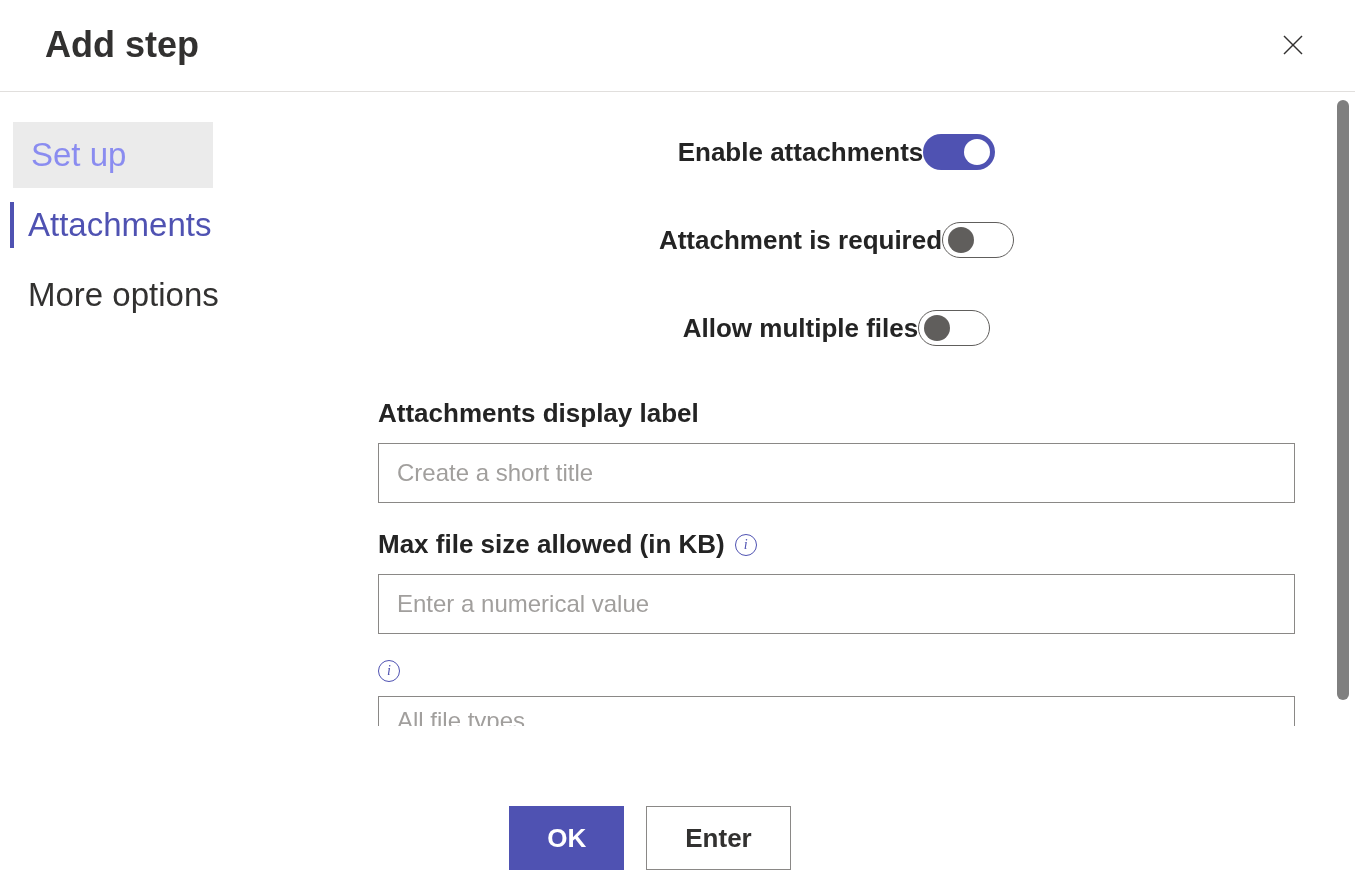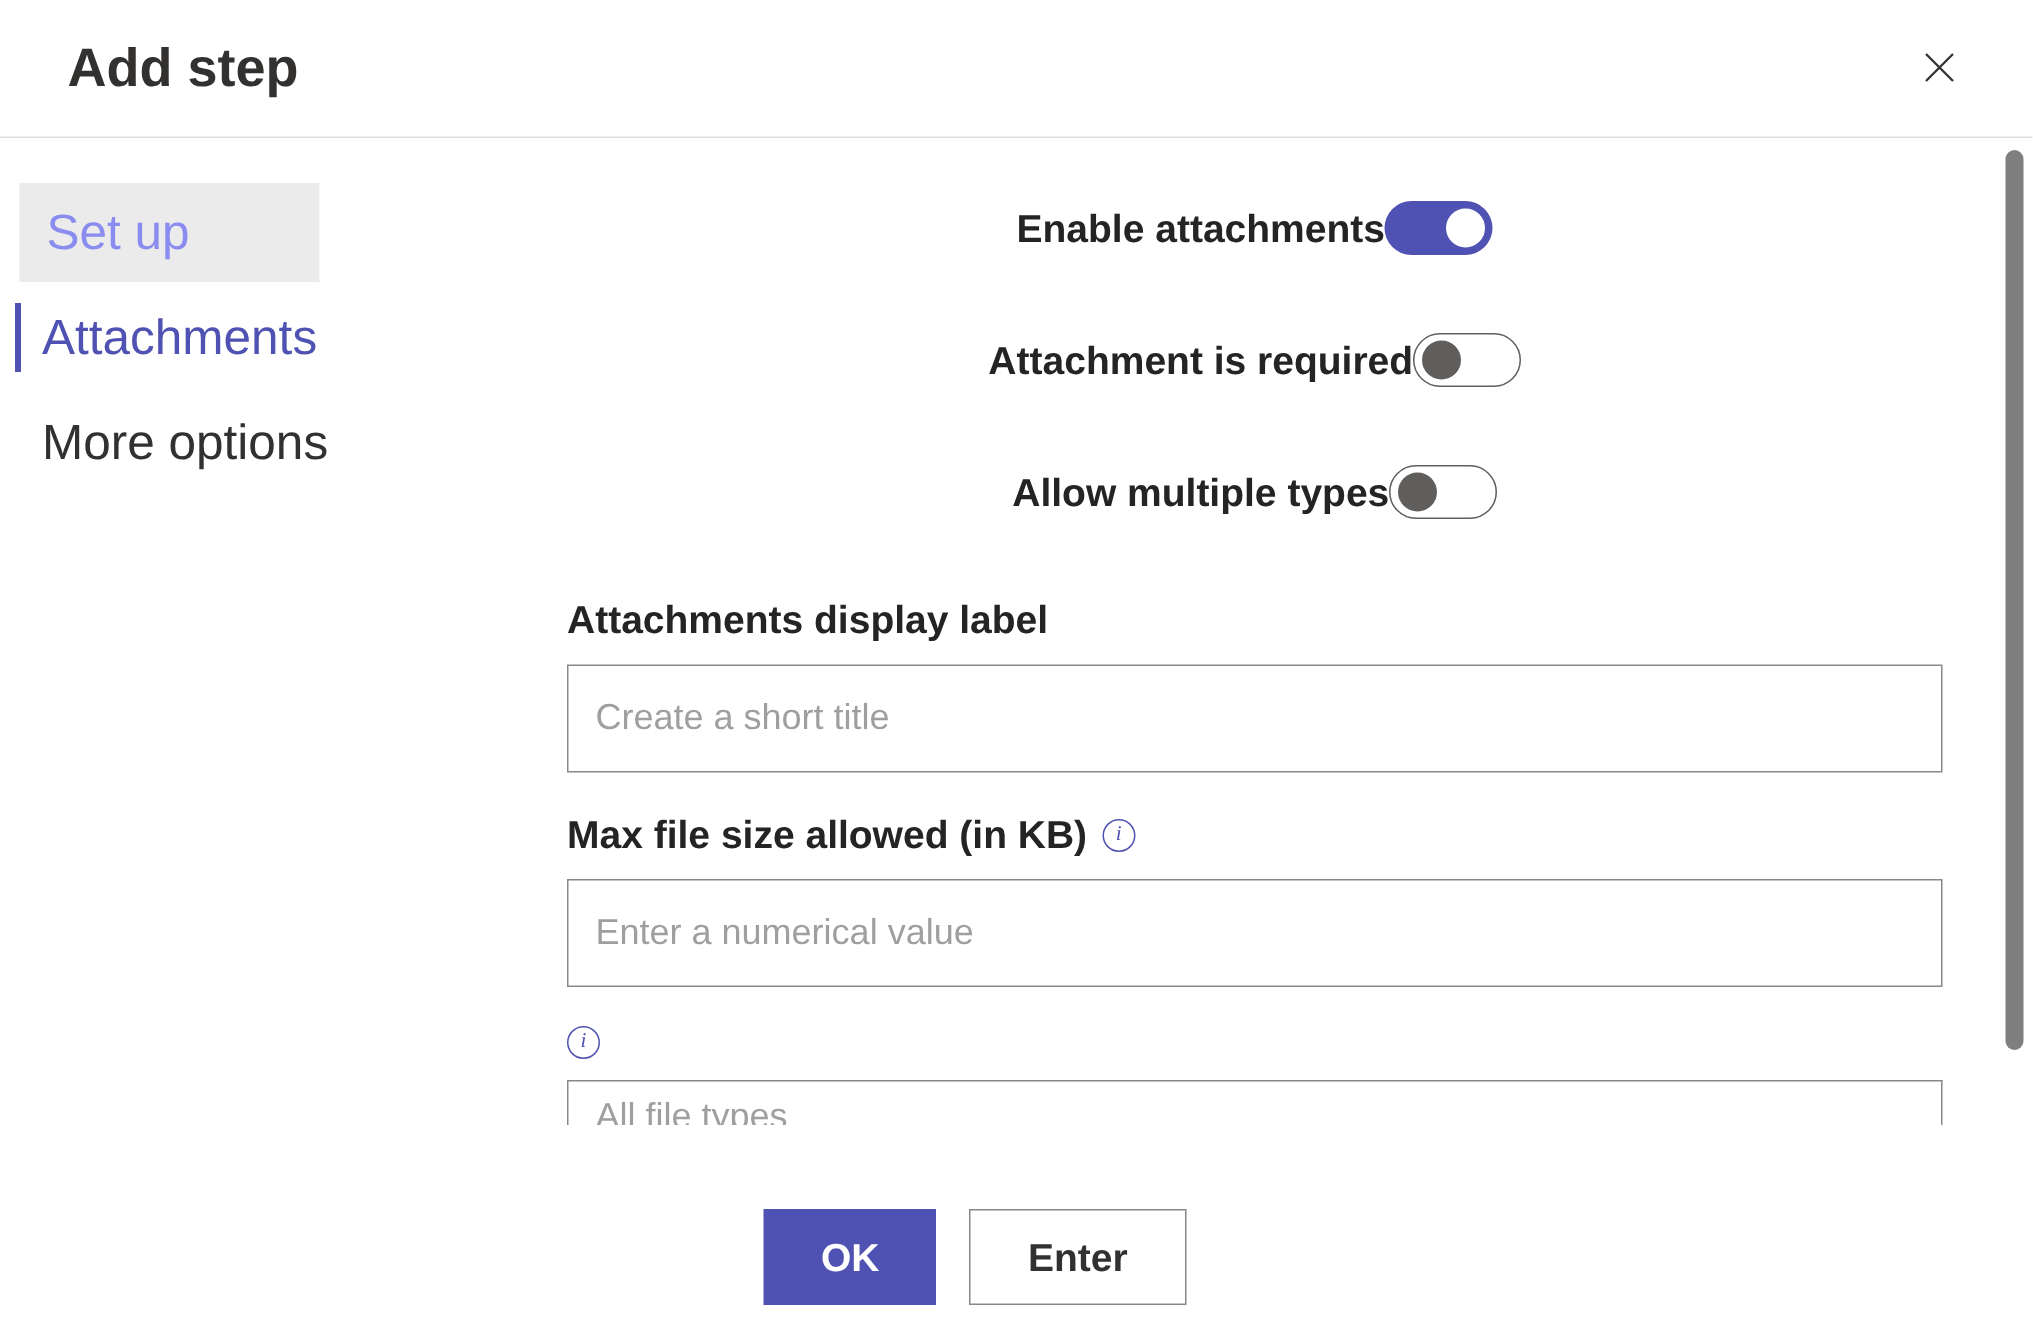--- a/index.html
+++ b/index.html
@@ -146,21 +146,21 @@
       align-items: center;
       justify-content: center;
       font-size: 14px;
       color: #4f52b2;
       font-style: italic;
       font-family: Georgia, serif;
       font-weight: 400;
     }
     .text-input {
       width: 100%;
-      height: 72px;
+      height: 60px;
       border: 1px solid #8a8886;
       font-size: 24px;
       padding: 0 18px;
       color: #323130;
       font-family: inherit;
       outline: none;
     }
     .text-input::placeholder {
       color: #a19f9d;
     }
@@ -251,21 +251,21 @@
     </div>
 
     <div class="toggle-row">
       <div class="toggle-label">Attachment is required</div>
       <div class="toggle-switch off">
         <div class="knob"></div>
       </div>
     </div>
 
     <div class="toggle-row">
-      <div class="toggle-label">Allow multiple types</div>
+      <div class="toggle-label">Allow multiple files</div>
       <div class="toggle-switch off">
         <div class="knob"></div>
       </div>
     </div>
 
     <div class="form-group">
       <div class="form-label">Attachments display label</div>
       <input type="text" class="text-input" placeholder="Create a short title" style="">
     </div>
 

